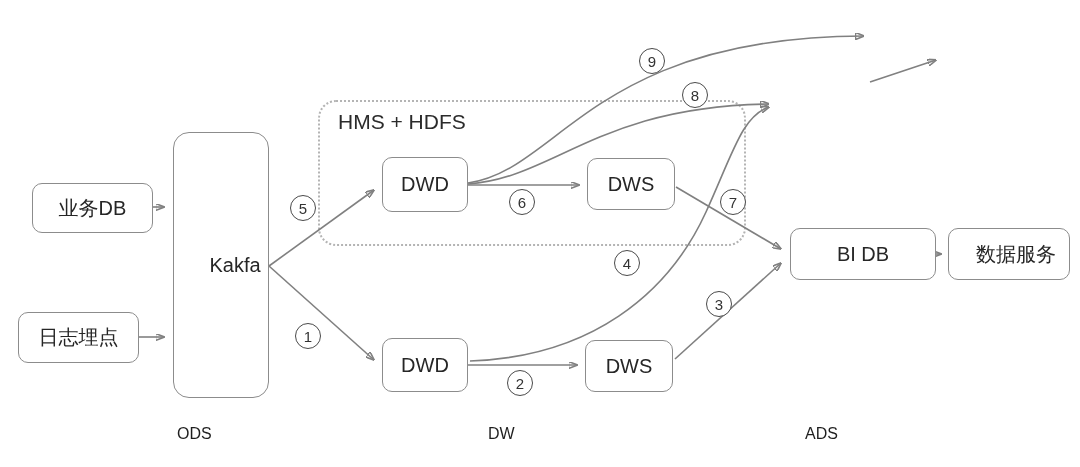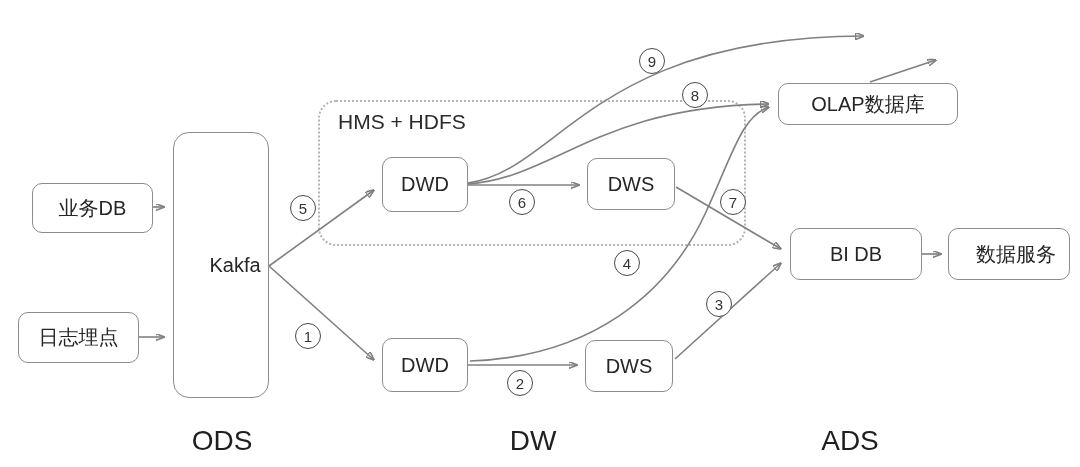--- a/index.html
+++ b/index.html
@@ -50,22 +50,22 @@
     background:#ffffff;
     display:flex;align-items:center;justify-content:center;
     font-size:15px;color:#333333;
     z-index:4;
     box-sizing:border-box;
   }
   
   .layer-label{
     position:absolute;
     width:90px;
-    text-align:center;
-    font-size:28px;color:#1f1f1f;
+    text-align:left;
+    font-size:16px;color:#1f1f1f;
     z-index:4;
   }
 </style>
 </head>
 <body>
 
 <div class="canvas">
 
   <div class="group" style="left:318px;top:100px;width:424px;height:142px;">
     <span class="group-label">HMS + HDFS</span>
@@ -92,22 +92,21 @@
     <path d="M870 82 L936 60" marker-end="url(#ah)"></path>
   </svg>
 
   <div class="node" style="left:32px;top:183px;width:121px;height:50px;">业务DB</div>
   <div class="node" style="left:18px;top:312px;width:121px;height:51px;">日志埋点</div>
   <div class="node tall" style="left:173px;top:132px;width:96px;height:266px;">Kakfa</div>
   <div class="node" style="left:382px;top:157px;width:86px;height:55px;">DWD</div>
   <div class="node" style="left:587px;top:158px;width:88px;height:52px;">DWS</div>
   <div class="node" style="left:382px;top:338px;width:86px;height:54px;">DWD</div>
   <div class="node" style="left:585px;top:340px;width:88px;height:52px;">DWS</div>
-  <div class="node" style="left:778px;top:83px;width:180px;height:42px;">OLAP数据库</div>
-  <div class="node" style="left:790px;top:228px;width:132px;height:52px;">BI DB</div>
+  <div class="node" style="left:790px;top:228px;width:146px;height:52px;">BI DB</div>
   <div class="node" style="left:948px;top:228px;width:122px;height:52px;padding-left:14px;">数据服务</div>
 
   <span class="enum" style="left:290px;top:195px;">5</span>
   <span class="enum" style="left:295px;top:323px;">1</span>
   <span class="enum" style="left:509px;top:189px;">6</span>
   <span class="enum" style="left:507px;top:370px;">2</span>
   <span class="enum" style="left:614px;top:250px;">4</span>
   <span class="enum" style="left:706px;top:291px;">3</span>
   <span class="enum" style="left:720px;top:189px;">7</span>
   <span class="enum" style="left:682px;top:82px;">8</span>

